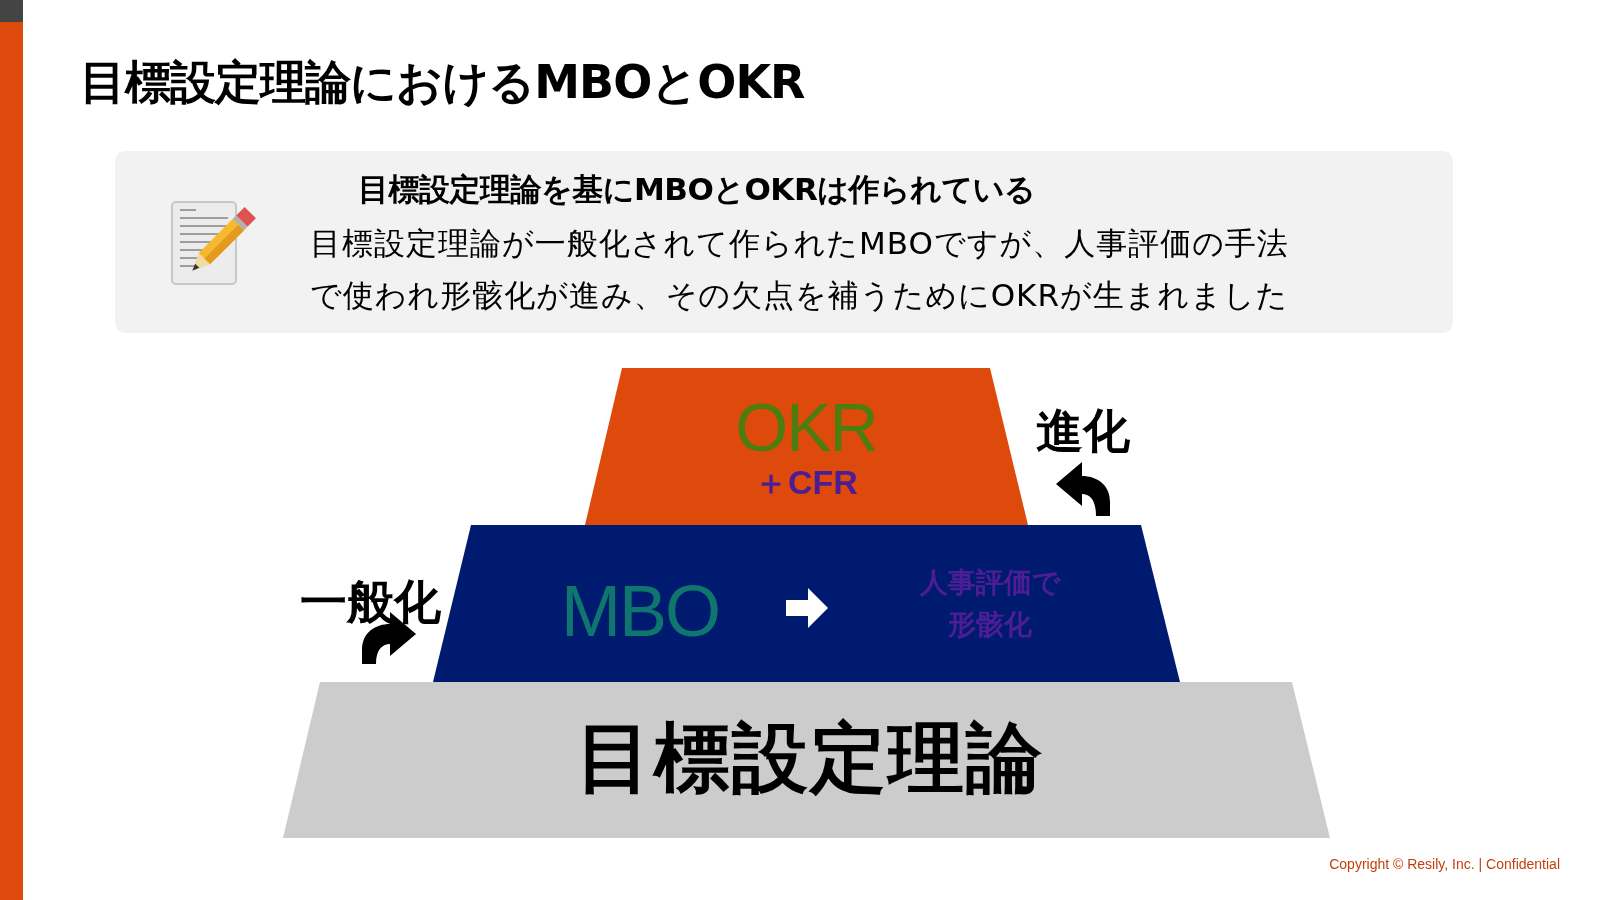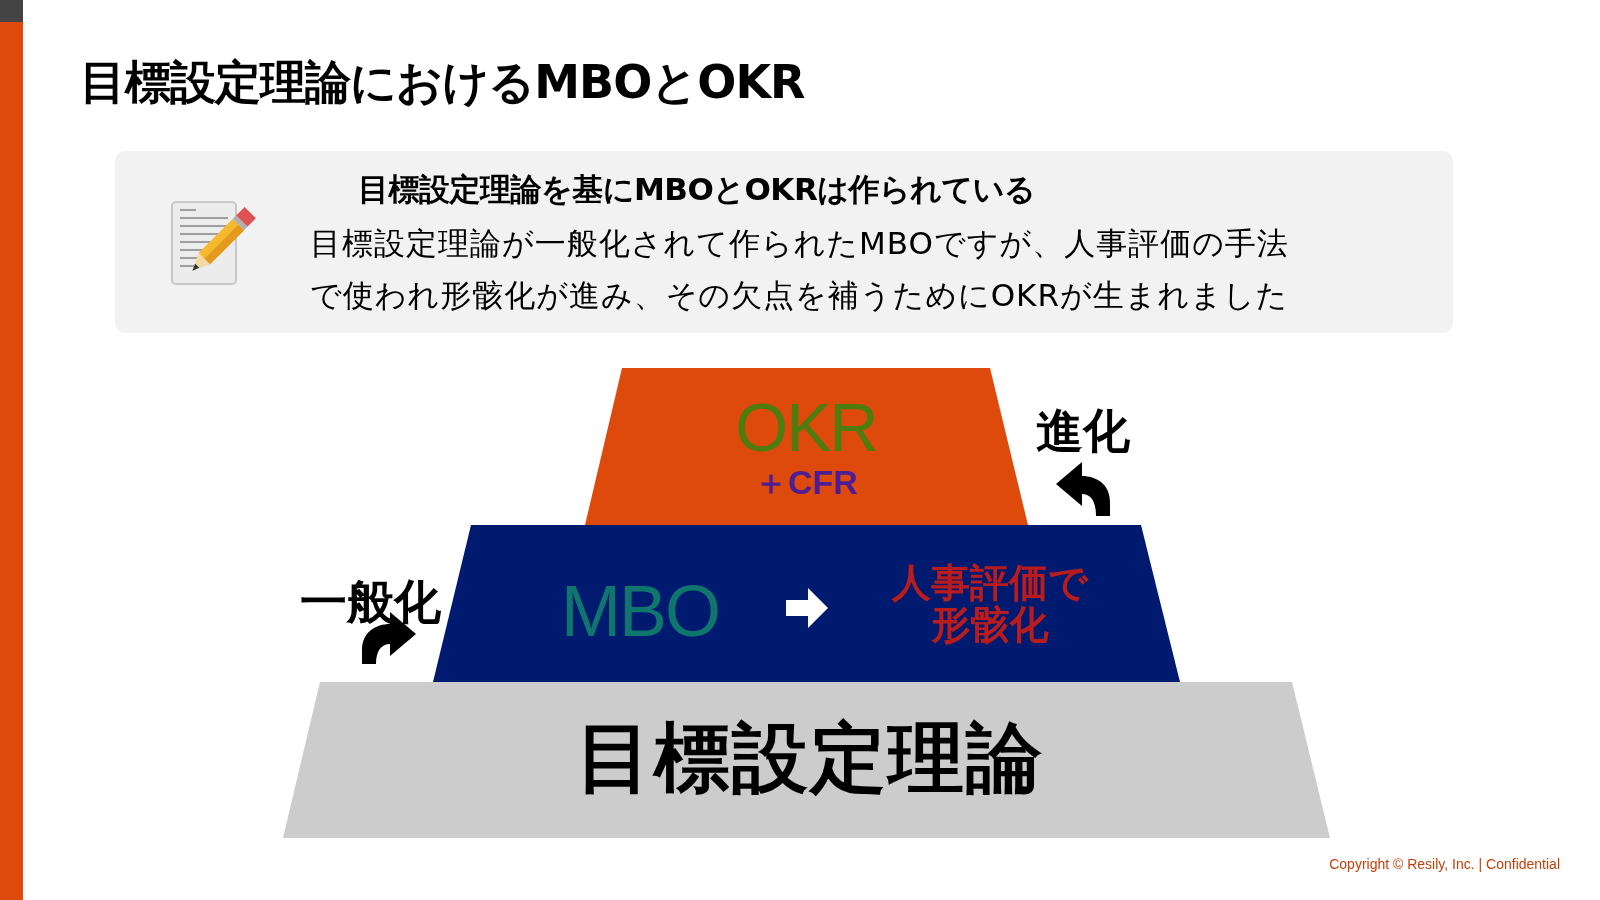--- a/index.html
+++ b/index.html
@@ -10,21 +10,21 @@
   .page-title { position:absolute; left:80px; top:52px; font-size:46px; font-weight:bold; letter-spacing:-1px; white-space:nowrap; }
   .callout { position:absolute; left:115px; top:151px; width:1338px; height:182px; background:#f2f2f2; border-radius:10px; }
   .callout-icon { position:absolute; left:55px; top:48px; width:90px; height:90px; }
   .callout-heading { position:absolute; left:195px; top:18px; font-size:31px; font-weight:bold; white-space:nowrap; letter-spacing:-0.5px;margin-left:48px; }
   .callout-body { position:absolute; left:195px; top:66px; font-size:31px; line-height:52px; white-space:nowrap; letter-spacing:1px; }
   .pyramid { position:absolute; left:0; top:0; width:1600px; height:900px; }
   .txt { position:absolute; white-space:nowrap; text-align:center; }
   .okr-label { left:706px; top:388px; width:200px; font-size:68px; color:#4d7c0f; font-family:"Liberation Sans",sans-serif; letter-spacing:-2px; }
   .cfr-label { left:706px; top:460px; width:200px; font-size:34px; color:#4c1d95; font-weight:bold; font-family:"Liberation Sans",sans-serif; }
   .mbo-label { left:540px; top:570px; width:200px; font-size:72px; color:#0f766e; font-family:"Liberation Sans",sans-serif; letter-spacing:-2px; }
-  .mbo-note { left:880px; top:562px; width:220px; font-size:39px; color:#b91c1c; font-weight:bold; line-height:42px; }
+  .mbo-note { left:880px; top:562px; width:220px; font-size:28px; color:#4c1d95; font-weight:bold; line-height:42px; }
   .base-label { left:460px; top:708px; width:700px; font-size:76px; font-weight:bold; letter-spacing:2px; }
   .side-label { font-size:47px; font-weight:bold; }
   .generalize-label { left:300px; top:555px;margin-top:16px; }
   .evolve-label { left:1036px; top:400px; }
   .arrow-icon { position:absolute; }
   .right-arrow { left:786px; top:588px; width:42px; height:40px; }
   .curve-up-right { left:360px; top:610px; width:58px; height:54px; }
   .curve-up-left { left:1054px; top:460px; width:58px; height:56px; }
   .footer { position:absolute; right:40px; top:856px; font-size:14px; color:#c2410c; white-space:nowrap; font-family:"Liberation Sans",sans-serif; }
 </style>

